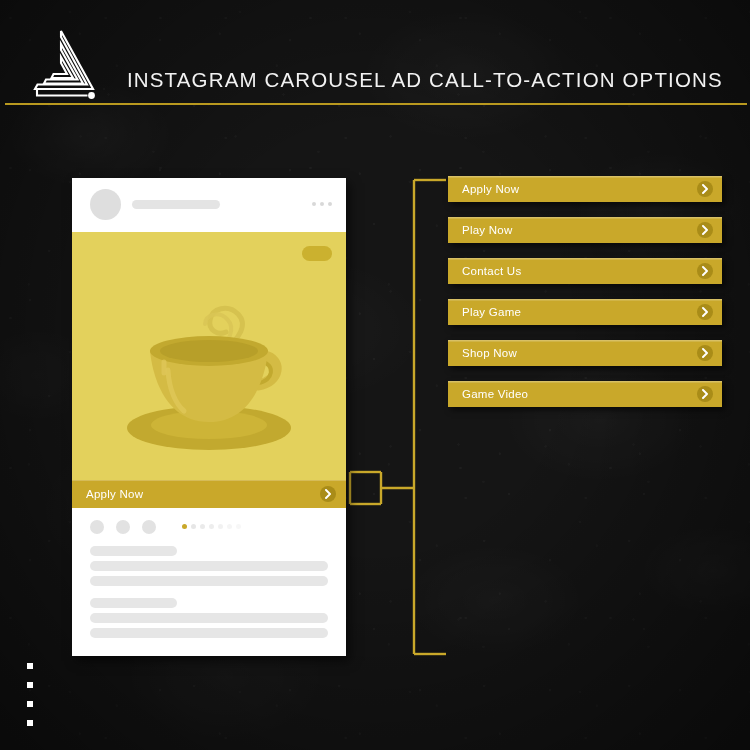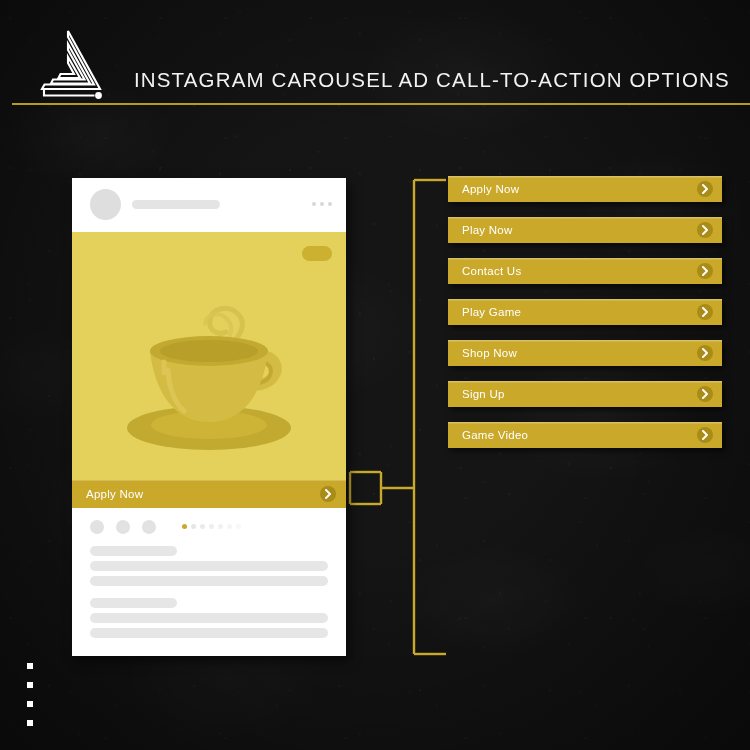--- a/index.html
+++ b/index.html
@@ -59,21 +59,21 @@
                      160px 160px, 120px 120px, 180px 180px, 145px 145px,
                      155px 155px, 135px 135px, 165px 165px, 175px 175px;
   }
   .bg-vignette {
     position: absolute;
     inset: 0;
     background: radial-gradient(ellipse at 50% 45%, rgba(0,0,0,0) 35%, rgba(0,0,0,.55) 100%);
   }
 
   
-  .header { position: absolute; left: 8px; top: 0; width: 594px; height: 112px; }
+  .header { position: absolute; left: 1px; top: 0; width: 594px; height: 112px; }
 
   .logo-wrap {
     position: absolute;
     left: 22px;
     top: 27px;
     width: 78px;
     height: 74px;
   }
   .logo-wrap svg { display: block; }
 
@@ -444,28 +444,20 @@
       </div>
       <div class="opt">
         <div class="opt-label">Shop Now</div>
         <div class="opt-arrow">
           <svg width="8" height="10" viewBox="0 0 8 10">
             <path d="M2 1 L6 5 L2 9" fill="none" stroke="#ffffff" stroke-width="1.9" stroke-linecap="round" stroke-linejoin="round"></path>
           </svg>
         </div>
       </div>
       <div class="opt">
-        <div class="opt-label">Sign Up</div>
-        <div class="opt-arrow">
-          <svg width="8" height="10" viewBox="0 0 8 10">
-            <path d="M2 1 L6 5 L2 9" fill="none" stroke="#ffffff" stroke-width="1.9" stroke-linecap="round" stroke-linejoin="round"></path>
-          </svg>
-        </div>
-      </div>
-      <div class="opt">
         <div class="opt-label">Game Video</div>
         <div class="opt-arrow">
           <svg width="8" height="10" viewBox="0 0 8 10">
             <path d="M2 1 L6 5 L2 9" fill="none" stroke="#ffffff" stroke-width="1.9" stroke-linecap="round" stroke-linejoin="round"></path>
           </svg>
         </div>
       </div>
     </div>
 
   <div class="sq-dots">

